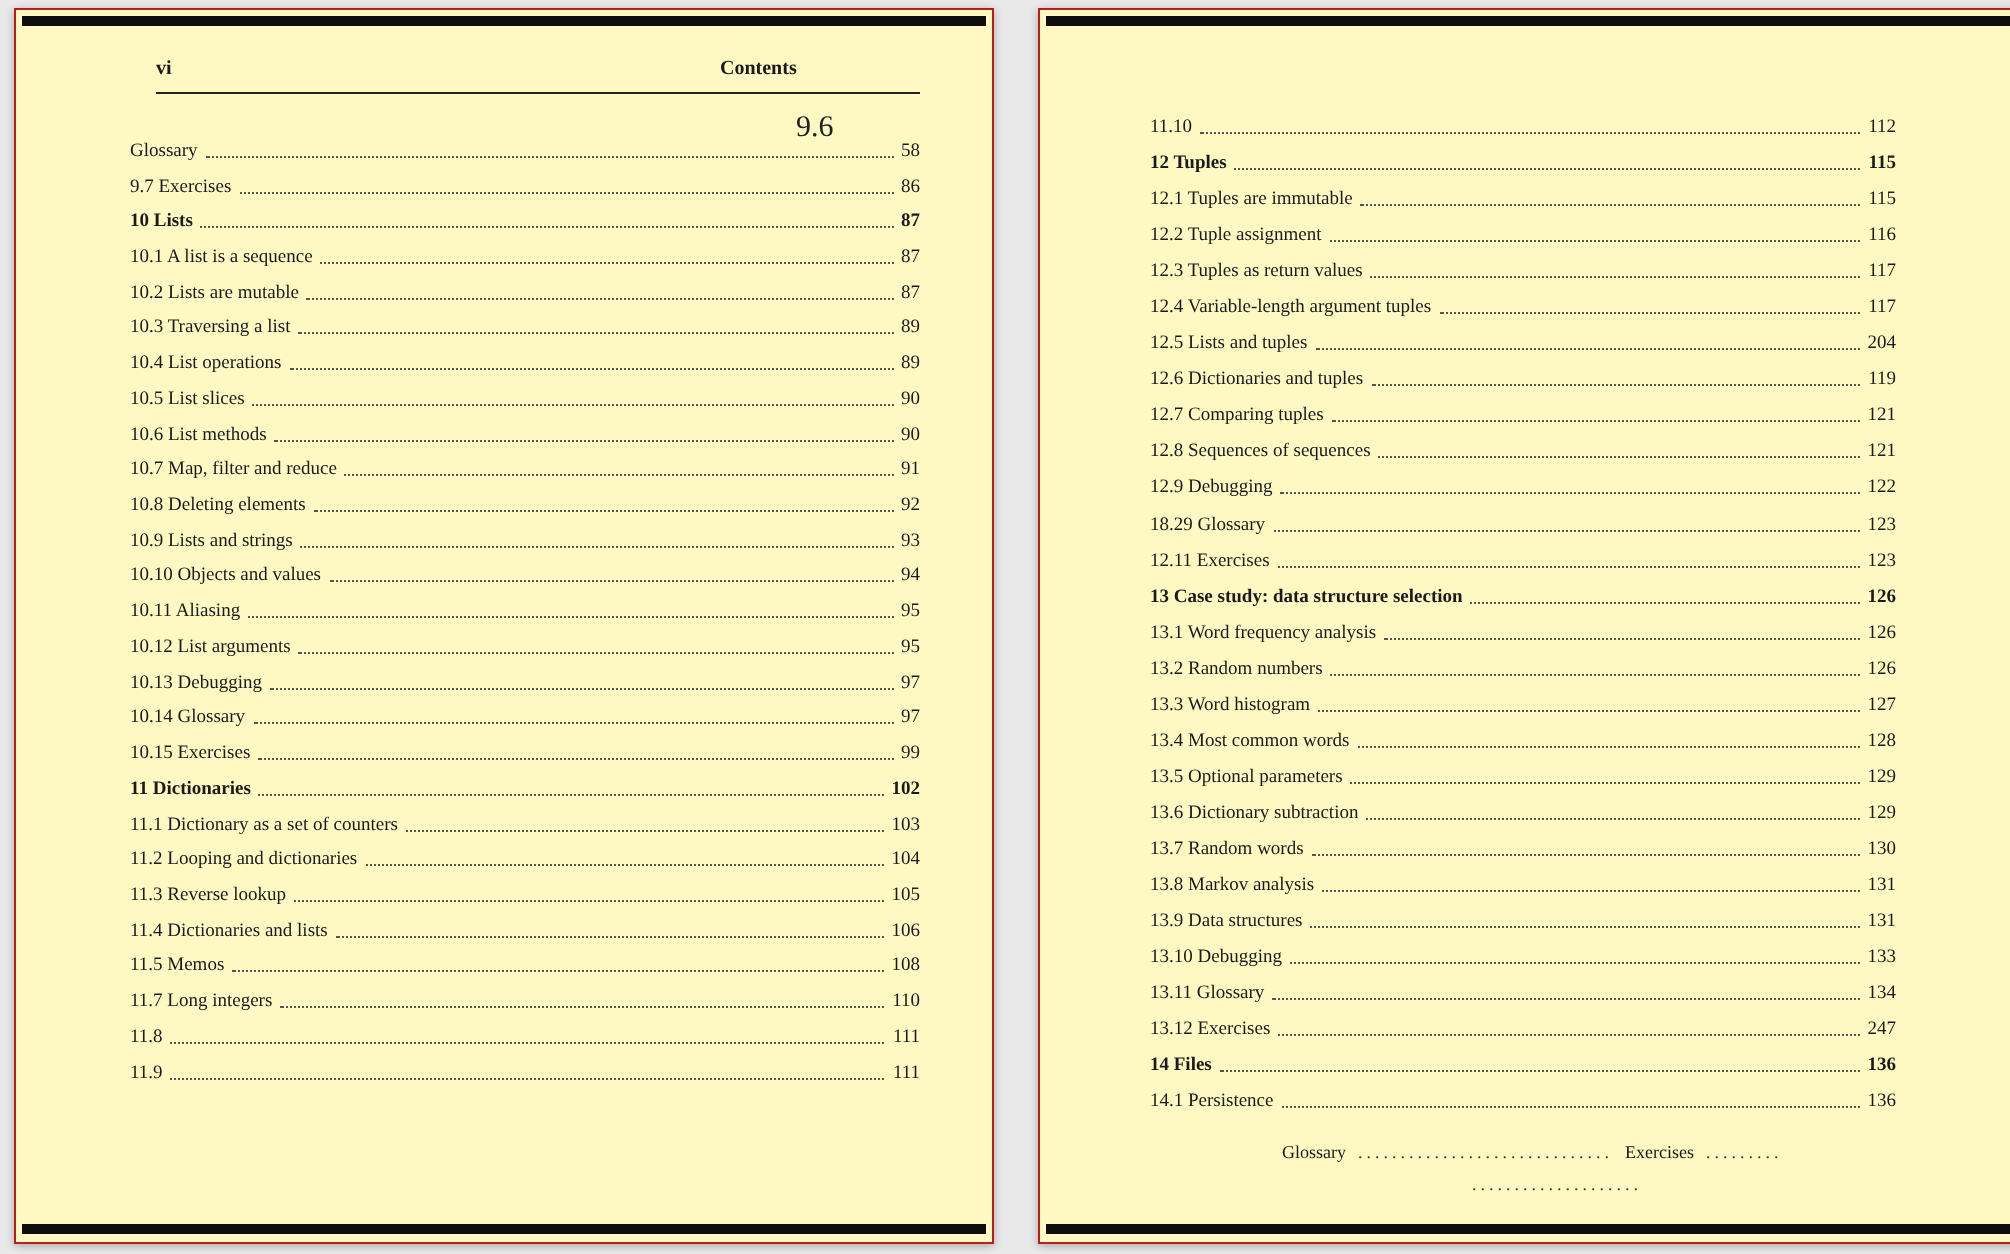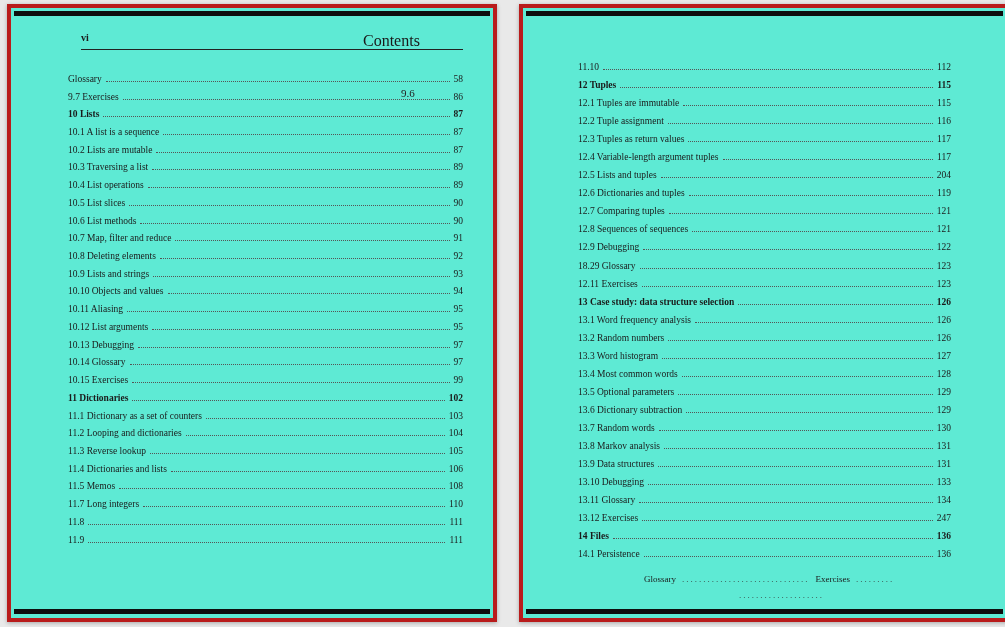--- a/index.html
+++ b/index.html
@@ -3,37 +3,37 @@
 <meta charset="utf-8">
 <style>
   html,body{margin:0;padding:0;}
   body{
     width:1005px;height:627px;position:relative;overflow:hidden;
     background:#e9e9e9;
     font-family:"Liberation Serif","DejaVu Serif",serif;
     color:#1a1a1a;
   }
   .page{
-    position:absolute;top:4px;height:618px;background:#5eead4;
-    border:4px solid #b91c1c;
+    position:absolute;top:4px;height:618px;background:#fef9c3;
+    border:1px solid #b91c1c;
     box-shadow:0 1px 4px rgba(0,0,0,0.28);
     box-sizing:border-box;
   }
   .left-page{left:7px;width:490px;}
   .right-page{left:519px;width:491px;}
 
   .edge-bar{position:absolute;left:3px;right:3px;height:5px;background:#0e0e0e;}
   .edge-bar.top{top:3px;}
   .edge-bar.bottom{bottom:4px;}
 
   .folio{position:absolute;left:70px;top:24px;font-size:10px;font-weight:bold;}
-  .running-title{position:absolute;left:352px;top:24px;font-size:16px;font-weight:normal;}
+  .running-title{position:absolute;left:352px;top:24px;font-size:10px;font-weight:bold;}
   .header-rule{position:absolute;left:70px;top:41px;width:382px;height:1px;background:#222;}
 
-  .stray{position:absolute;left:390px;top:51px;font-size:11px;color:#222;margin-top:28px;}
+  .stray{position:absolute;left:390px;top:51px;font-size:15px;color:#222;}
 
   .toc{position:absolute;font-size:9.5px;}
   .left-toc{left:57px;top:62px;width:395px;}
   .right-toc{left:55px;top:50px;width:373px;}
   .left-toc .toc-row{height:17.72px;}
   .right-toc .toc-row{height:18.05px;}
   .toc-row{display:flex;align-items:center;}
   .toc-row.bold{font-weight:bold;}
   .toc-label{white-space:nowrap;}
   .leader{flex:1;margin:0 4px;height:1px;border-bottom:1px dotted #555;transform:translateY(2px);}

